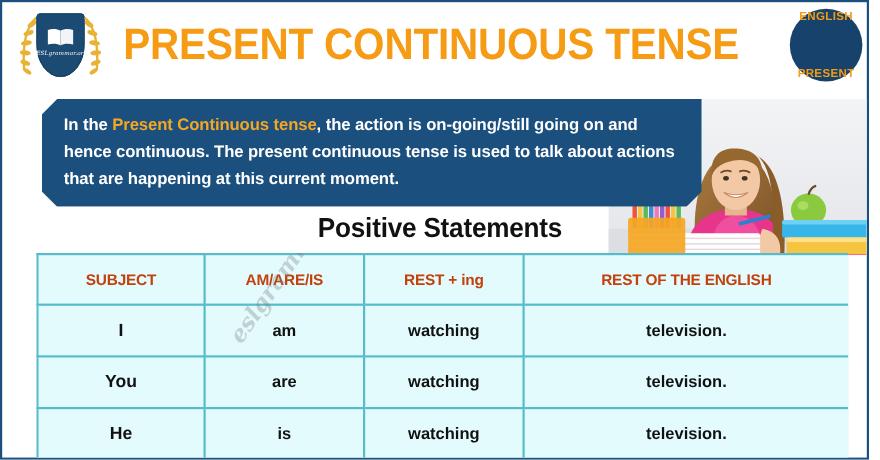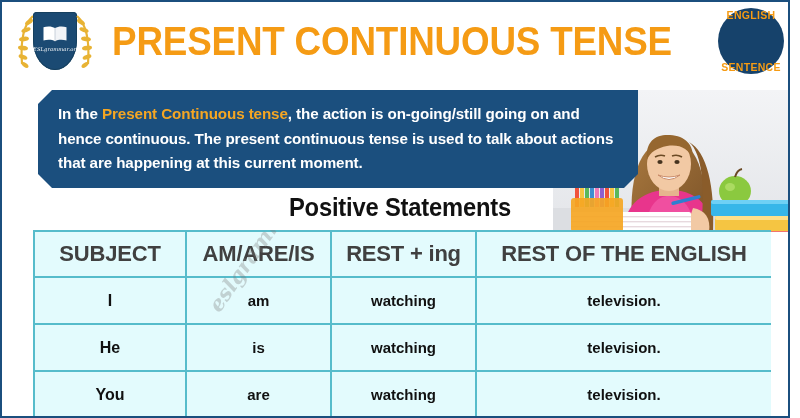--- a/index.html
+++ b/index.html
@@ -127,22 +127,22 @@
   col.c4{width:296px;}
   th,td{
     border:2px solid #56bccb;
     background:#e3fbfd;
     text-align:center;
     padding:0;
     height:45px;
     vertical-align:middle;
   }
   th{
-    color:#404040;
-    font-weight:bold;font-size:22px;letter-spacing:-0.2px;
+    color:#c2410c;
+    font-weight:bold;font-size:14px;letter-spacing:-0.2px;
     height:44px;
   }
   td{
     color:#111111;
     font-weight:bold;font-size:15px;
   }
   td.subj{font-size:16px;}
 </style>
 </head>
 <body>
@@ -183,21 +183,21 @@
           <ellipse cx="13" cy="43" rx="4.6" ry="2.2" fill="#e8b334" transform="rotate(-20 13 43)"></ellipse>
           <ellipse cx="11" cy="51" rx="4" ry="2" fill="#e8b334" transform="rotate(-35 11 51)"></ellipse>
         </svg>
       </div>
     </div>
 
     <div id="title">PRESENT CONTINUOUS TENSE</div>
 
     <div id="badge">
       <span>ENGLISH</span>
-      <span>SENTENCE</span>
+      <span>PRESENT</span>
     </div>
   </div>
 
   <div id="photo">
     <svg viewBox="0 0 235 142" preserveAspectRatio="xMidYMid slice">
       <defs>
         <linearGradient id="bgw" x1="0" y1="0" x2="0" y2="1">
           <stop offset="0" stop-color="#f3f4f6"></stop>
           <stop offset="1" stop-color="#e3e5e9"></stop>
         </linearGradient>
@@ -291,29 +291,29 @@
         </tr>
       </thead>
       <tbody>
         <tr>
           <td class="subj">I</td>
           <td>am</td>
           <td>watching</td>
           <td>television.</td>
         </tr>
         <tr>
+          <td class="subj">You</td>
+          <td>are</td>
+          <td>watching</td>
+          <td>television.</td>
+        </tr>
+        <tr>
           <td class="subj">He</td>
           <td>is</td>
           <td>watching</td>
           <td>television.</td>
         </tr>
-        <tr>
-          <td class="subj">You</td>
-          <td>are</td>
-          <td>watching</td>
-          <td>television.</td>
-        </tr>
 
       </tbody>
     </table>
   </div>
 
 </div>
 
 </body></html>

